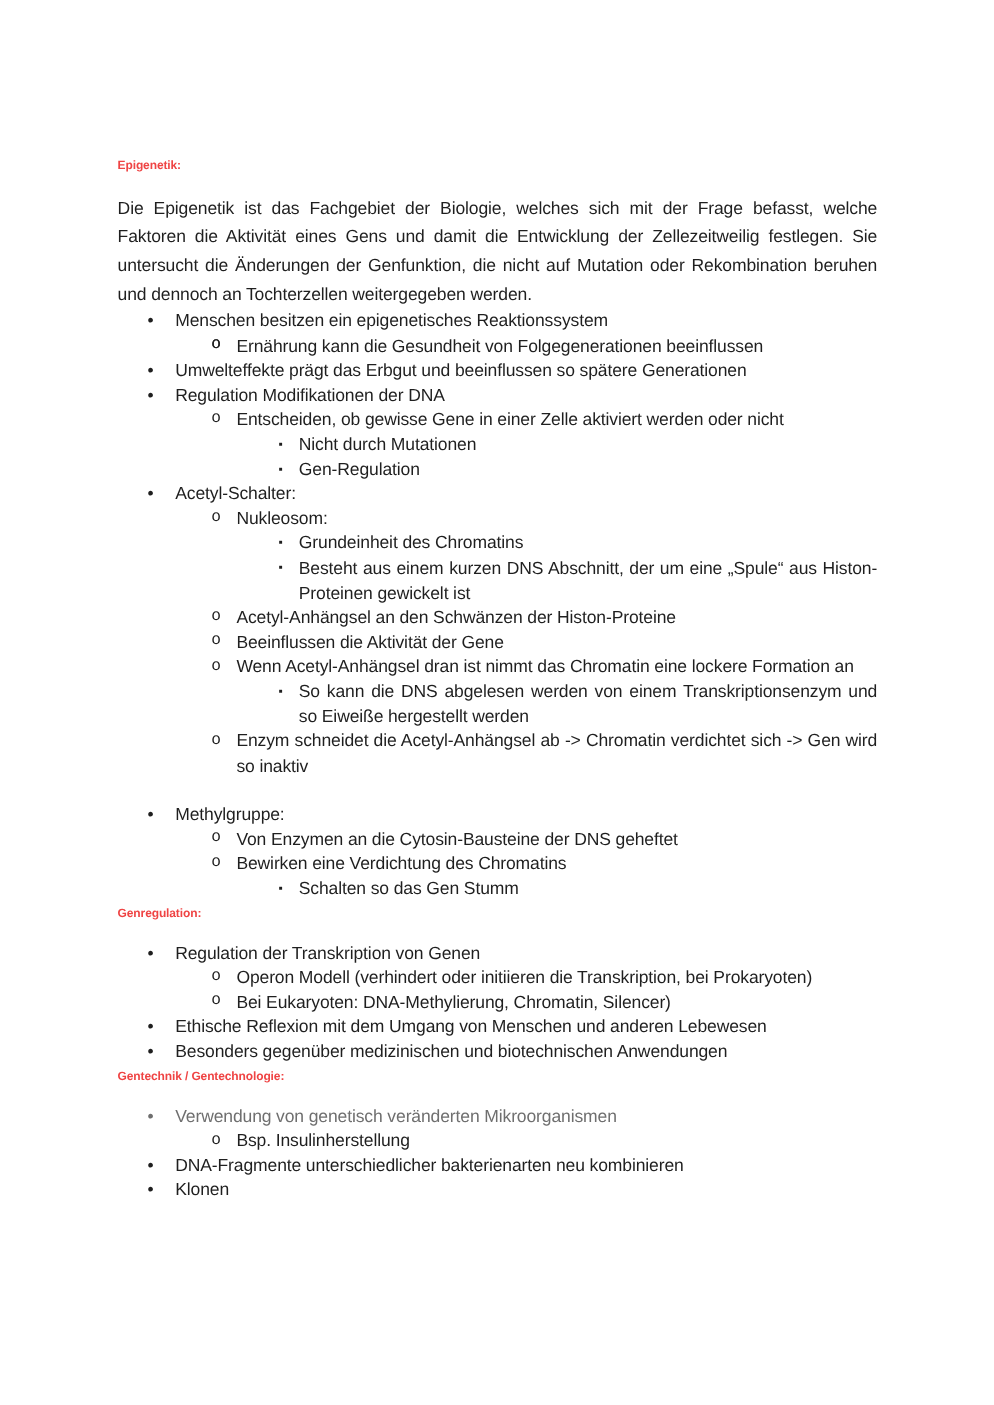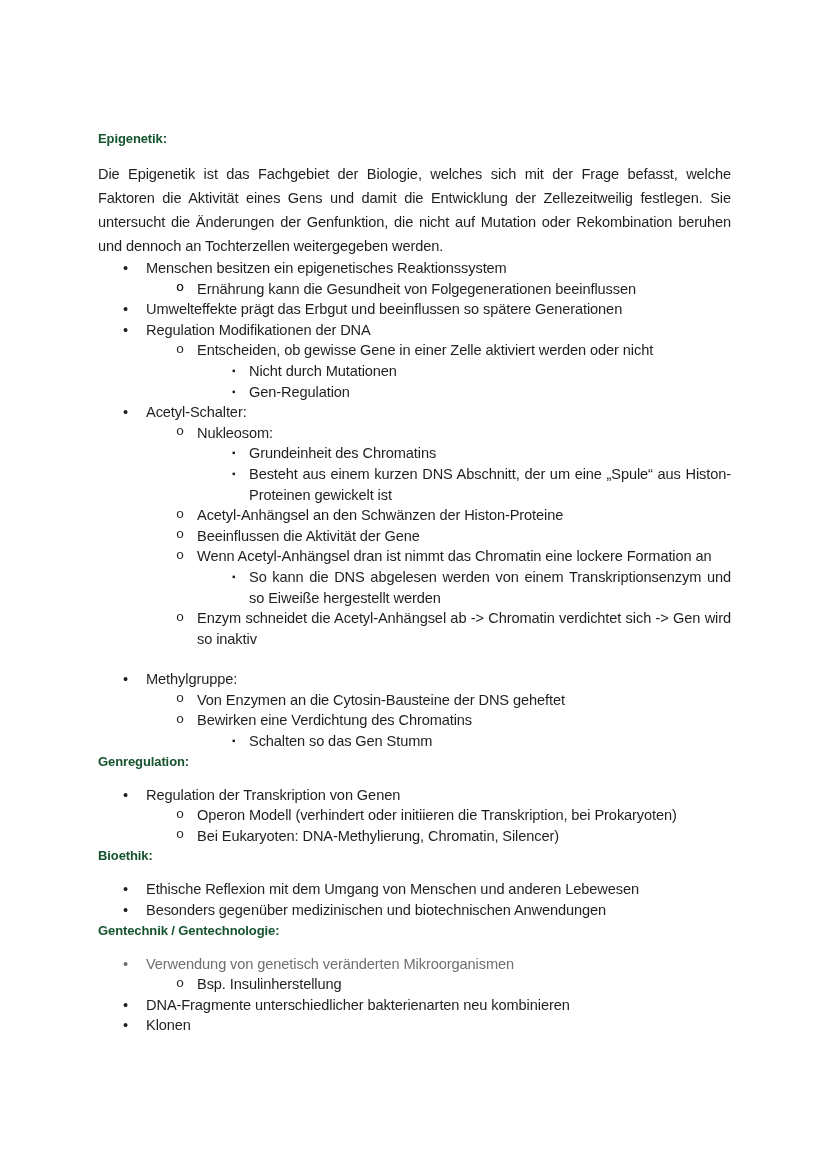--- a/index.html
+++ b/index.html
@@ -2,21 +2,21 @@
 <html><head>
 <meta charset="utf-8">
 <style>
   html,body{margin:0;padding:0;background:#ffffff;}
   .page{position:relative;width:828px;height:1171px;background:#ffffff;overflow:hidden;}
   .content{
     position:absolute;left:98px;top:129px;width:633px;
     font-family:"Liberation Sans","DejaVu Sans",sans-serif;
     font-size:14.6px;letter-spacing:-0.1px;color:#1f1f1f;
   }
-  .h{font-size:13px;font-weight:bold;line-height:20px;margin:0 0 13px 0;color:#14532d;}
+  .h{font-size:10px;font-weight:bold;line-height:20px;margin:0 0 13px 0;color:#ef4444;}
   .h.mt{}
   .para{margin:0;text-align:justify;line-height:24px;}
   .para b{font-weight:400;}
   .list{margin:0;}
   .li{position:relative;line-height:20.6px;text-align:justify;}
   .mk{position:absolute;top:0;color:#1f1f1f;}
   .lv1{padding-left:48px;}
   .lv1 > .mk{left:25px;font-size:14.6px;}
   .lv2{padding-left:99px;}
   .lv2 > .mk{left:78px;font-family:"Liberation Mono","DejaVu Sans Mono",monospace;font-size:13.5px;top:-0.5px;}
@@ -59,21 +59,20 @@
       <div class="li lv3"><span class="mk">▪</span><span class="tx">Schalten so das Gen Stumm</span></div>
     </div>
 
     <div class="h mt">Genregulation:</div>
     <div class="list">
       <div class="li lv1"><span class="mk">•</span><span class="tx">Regulation der Transkription von Genen</span></div>
       <div class="li lv2"><span class="mk">o</span><span class="tx">Operon Modell (verhindert oder initiieren die Transkription, bei Prokaryoten)</span></div>
       <div class="li lv2"><span class="mk">o</span><span class="tx">Bei Eukaryoten: DNA-Methylierung, Chromatin, Silencer)</span></div>
     </div>
 
-    <div class="h mt">Bioethik:</div>
     <div class="list">
       <div class="li lv1"><span class="mk">•</span><span class="tx">Ethische Reflexion mit dem Umgang von Menschen und anderen Lebewesen</span></div>
       <div class="li lv1"><span class="mk">•</span><span class="tx">Besonders gegenüber medizinischen und biotechnischen Anwendungen</span></div>
     </div>
 
     <div class="h mt">Gentechnik / Gentechnologie:</div>
     <div class="list">
       <div class="li lv1 muted"><span class="mk">•</span><span class="tx">Verwendung von genetisch veränderten Mikroorganismen</span></div>
       <div class="li lv2"><span class="mk">o</span><span class="tx">Bsp. Insulinherstellung</span></div>
       <div class="li lv1"><span class="mk">•</span><span class="tx">DNA-Fragmente unterschiedlicher bakterienarten neu kombinieren</span></div>

